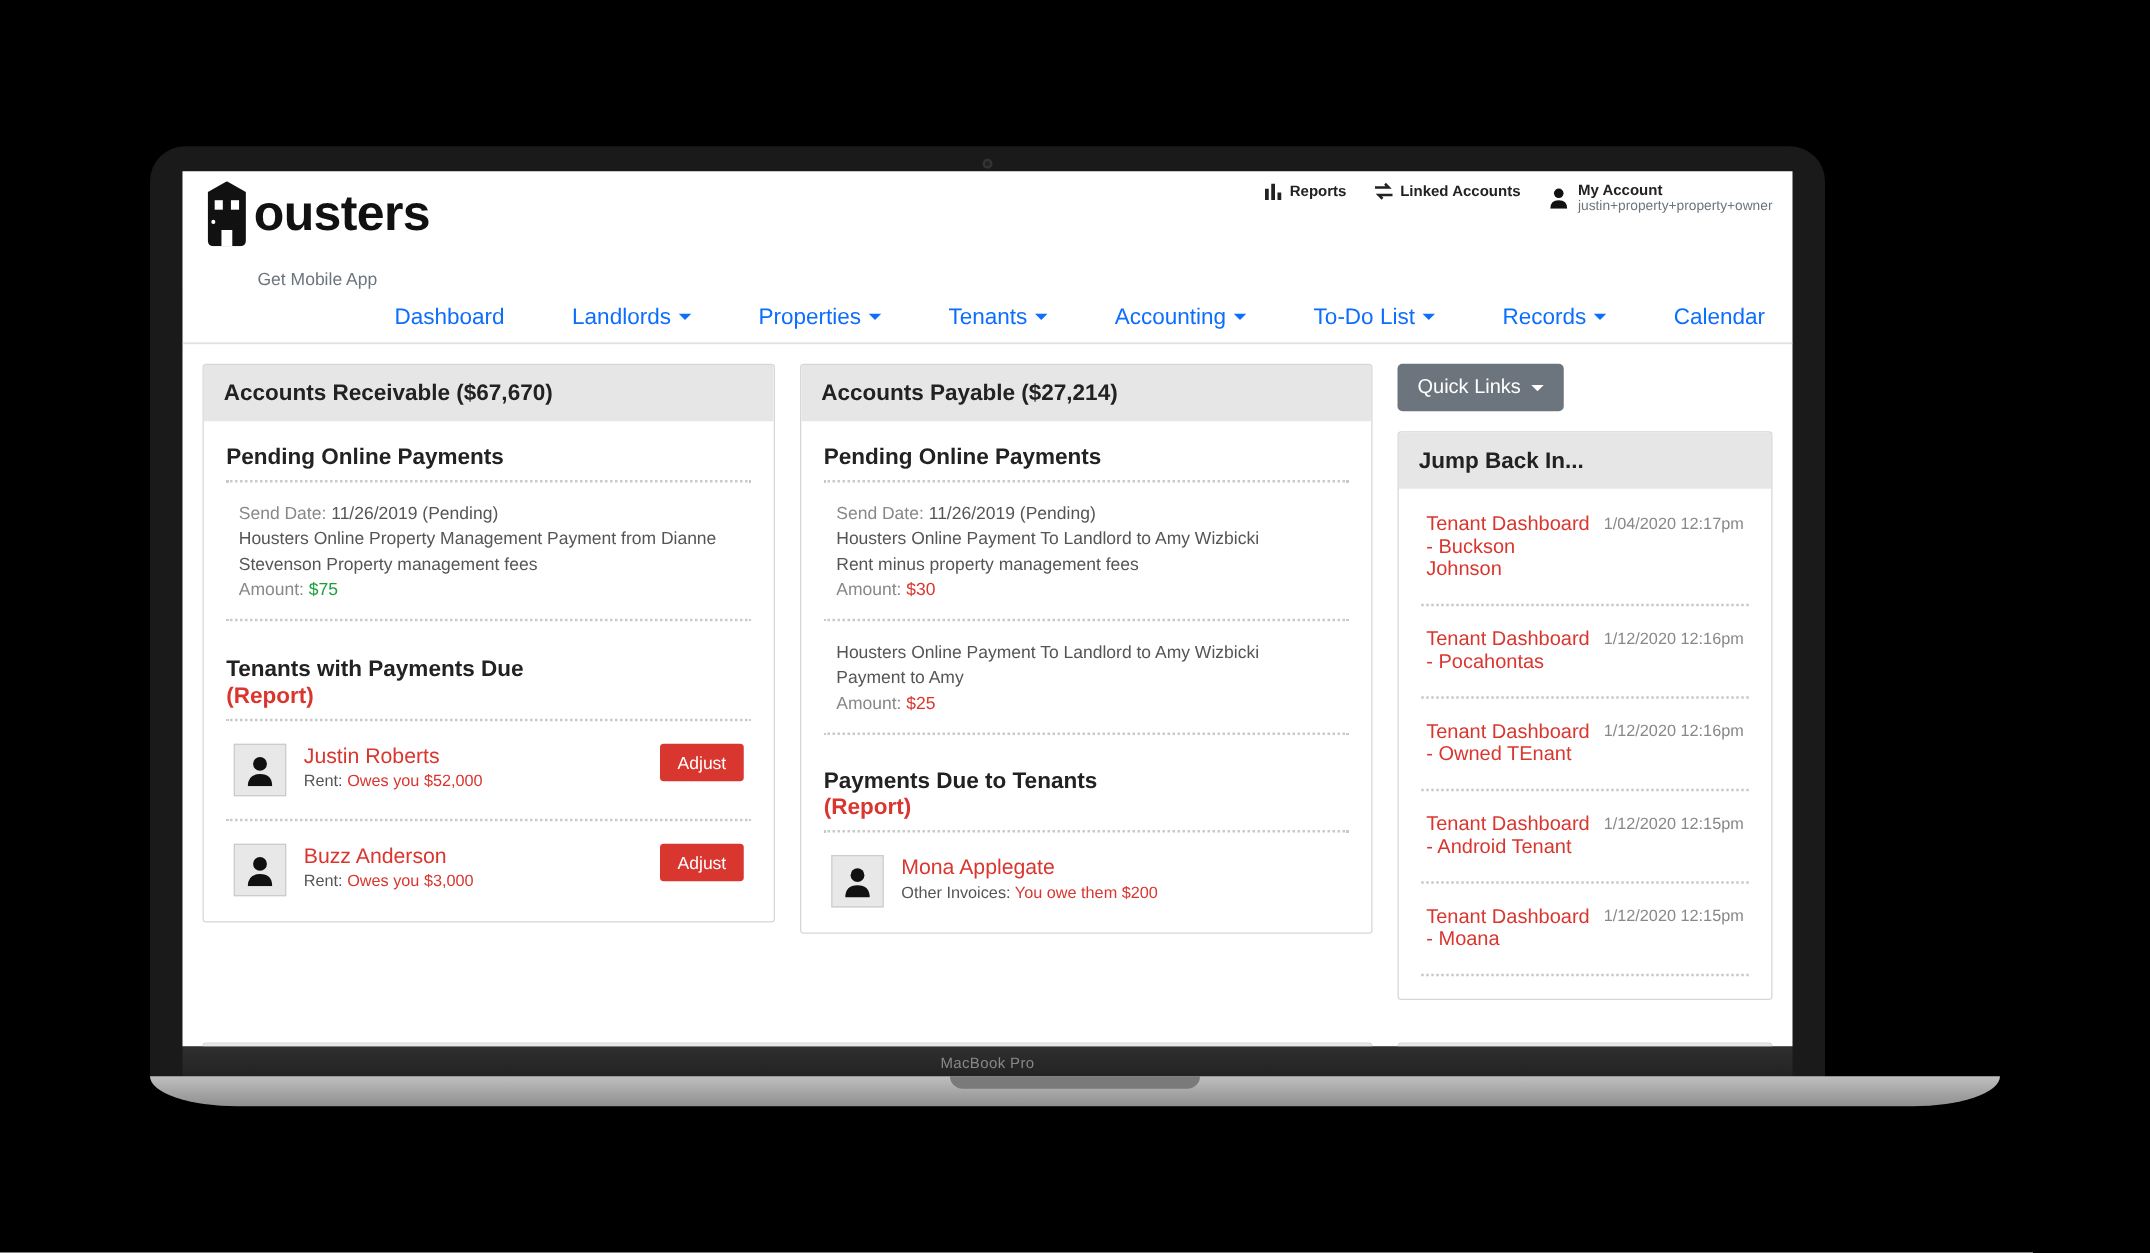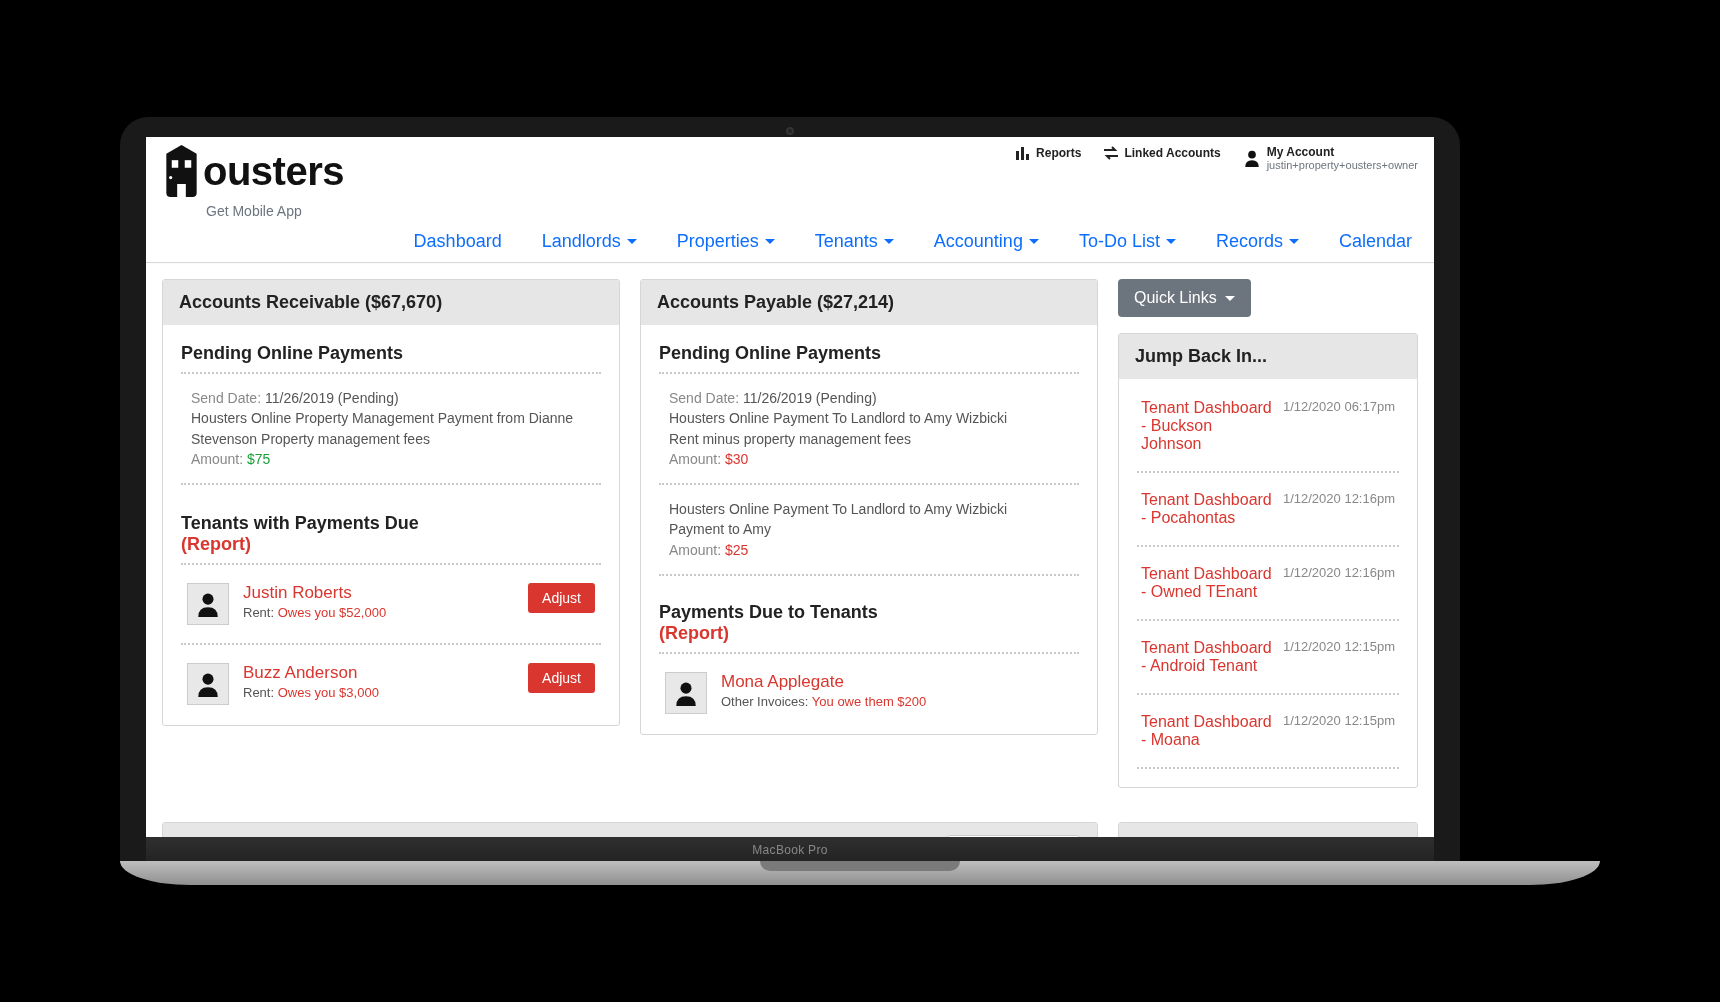--- a/index.html
+++ b/index.html
@@ -8,29 +8,29 @@
 .notch { position: absolute; top: 10px; left: 50%; transform: translateX(-50%); width: 8px; height: 8px; background: #222; border-radius: 50%; border: 2px solid #333; }
 .screen { background: #fff; width: 100%; height: 700px; overflow: hidden; position: relative; }
 .hinge { height: 26px; background: linear-gradient(#2f2f2f,#222); width: 100%; border-radius: 0 0 4px 4px; display:flex; align-items:center; justify-content:center; color:#888; font-size:12px; letter-spacing:0.3px; }
 .base { width: 1480px; height: 24px; background: linear-gradient(#bfbfbf,#8f8f8f); margin: -2px auto 0; border-radius: 0 0 70px 70px / 0 0 24px 24px; position: relative; }
 .base-notch { position:absolute; top:0; left:50%; transform:translateX(-50%); width:200px; height:10px; background:#7a7a7a; border-radius:0 0 10px 10px; }
 
 .header { display:flex; align-items:flex-start; padding: 8px 16px 0 16px; }
 .logo { display:flex; align-items:center; gap:2px; }
 .logo svg { height: 52px; }
 .logo-text { font-size: 40px; font-weight: 600; color:#111; letter-spacing:-0.5px; }
-.mobile-app { font-size: 14px; color:#6c757d; margin-left: 44px; margin-top: 6px; }
+.mobile-app { font-size: 14px; color:#6c757d; margin-left: 44px; margin-top: 18px; }
 .header-right { margin-left:auto; display:flex; gap:22px; align-items:flex-start; font-size:12px; color:#222; }
 .hicon { display:flex; align-items:center; gap:5px; cursor:pointer; }
 .hicon svg { width:16px; height:16px; }
 .account { display:flex; align-items:center; gap:6px; }
 .account .lbl { font-weight:700; font-size:12px; }
 .account .sub { font-size:11px; color:#6c757d; }
 
-.navbar { display:flex; gap:40px; justify-content:flex-end; padding: 12px 22px 10px 22px; border-bottom:1px solid #d9d9d9; box-shadow: 0 1px 0 rgba(0,0,0,0.02); }
+.navbar { display:flex; gap:54px; justify-content:flex-end; padding: 12px 22px 10px 22px; border-bottom:1px solid #d9d9d9; box-shadow: 0 1px 0 rgba(0,0,0,0.02); }
 .navbar a { color:#0d6efd; font-size:18px; text-decoration:none; display:flex; align-items:center; gap:6px; cursor:pointer; }
 .caret { width:0; height:0; border-left:5px solid transparent; border-right:5px solid transparent; border-top:5px solid #0d6efd; display:inline-block; }
 
 .content { display:flex; gap:20px; padding: 16px 16px; }
 .col { flex:1; }
 .col.narrow { flex: 0 0 300px; }
 
 .card { border:1px solid #d6d6d6; border-radius:3px; background:#fff; margin-bottom:18px; overflow:hidden; }
 .card-h { background:#e6e6e6; padding:12px 16px; font-size:18px; font-weight:600; color:#222; }
 .card-b { padding: 10px 18px; max-height: 440px; overflow-y:auto; }
@@ -105,21 +105,21 @@
               </svg>
           <span style="font-weight:700">Linked Accounts</span>
         </div>
         <div class="account">
           <svg viewBox="0 0 16 16" width="18" height="18">
                 <circle cx="8" cy="5" r="3.4" fill="#111"></circle>
                 <path d="M2 16 Q2 10 8 10 Q14 10 14 16 Z" fill="#111"></path>
               </svg>
           <div>
             <div class="lbl">My Account</div>
-            <div class="sub">justin+property+ousters+owner</div>
+            <div class="sub">justin+property+property+owner</div>
           </div>
         </div>
       </div>
     </div>
 
     <div class="navbar">
       <a>Dashboard</a>
       <a>
             <span>Landlords</span>
             <span class="caret"></span>
@@ -248,21 +248,21 @@
           <button class="quicklinks">
                 <span>Quick Links</span>
                 <span class="caret"></span>
               </button>
         </div>
         <div class="card">
           <div class="card-h">Jump Back In...</div>
           <div class="card-b" style="max-height:none">
             <div class="jump-item">
                   <span class="jname">Tenant Dashboard - Buckson Johnson</span>
-                  <span class="jtime">1/12/2020 06:17pm</span>
+                  <span class="jtime">1/04/2020 12:17pm</span>
                 </div>
             <div class="dotted"></div>
             <div class="jump-item">
                   <span class="jname">Tenant Dashboard - Pocahontas</span>
                   <span class="jtime">1/12/2020 12:16pm</span>
                 </div>
             <div class="dotted"></div>
             <div class="jump-item">
                   <span class="jname">Tenant Dashboard - Owned TEnant</span>
                   <span class="jtime">1/12/2020 12:16pm</span>

